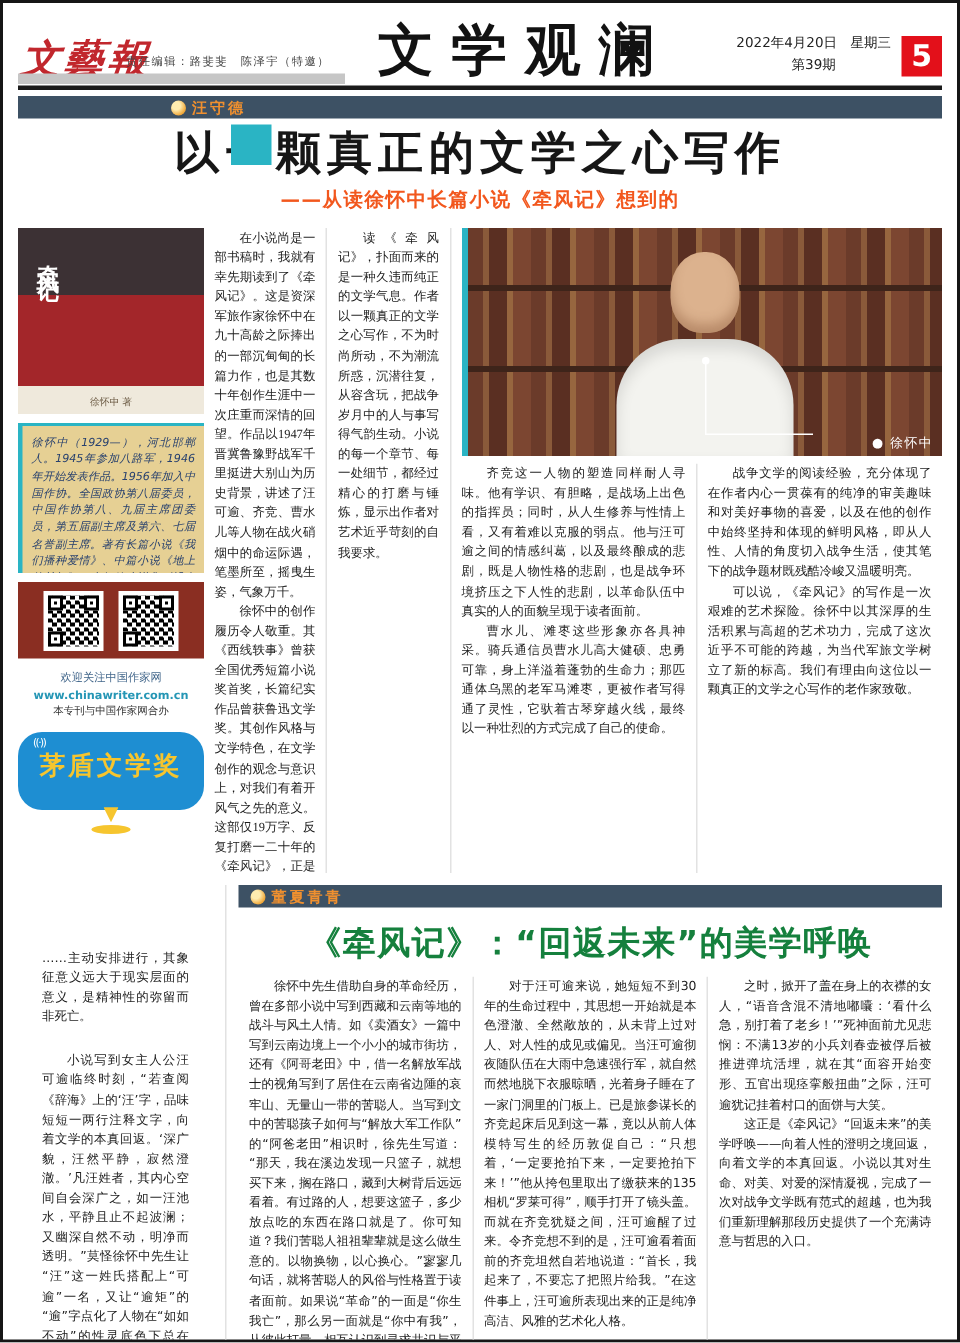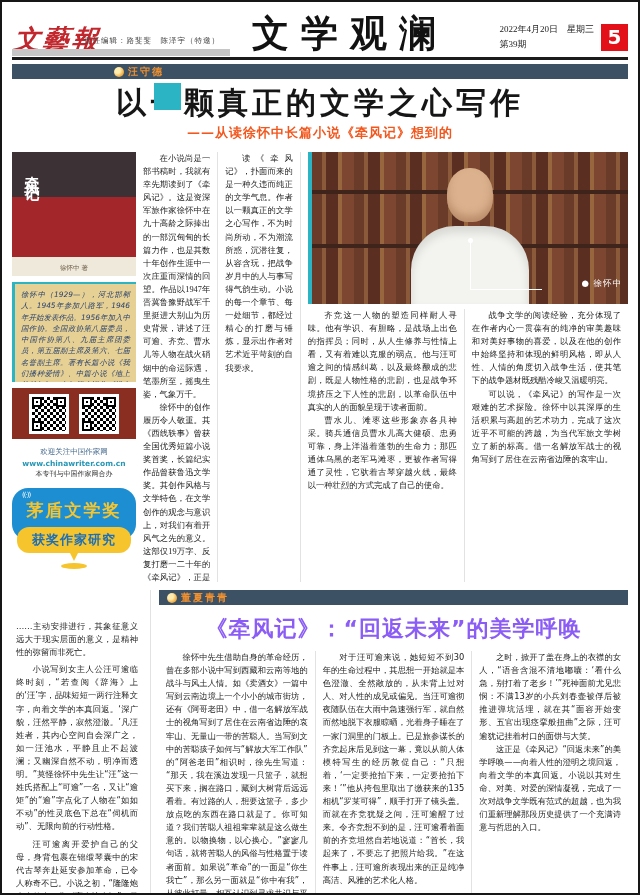--- a/index.html
+++ b/index.html
@@ -9,21 +9,21 @@
 
   
   .masthead{display:flex;align-items:flex-start;height:46px;position:relative;}
   .m-left{width:218px;position:relative;height:46px;flex:none;}
   .logo{position:absolute;left:2px;top:12px;color:#c1272d;font-family:"DejaVu Serif","Liberation Serif",serif;
     font-weight:bold;font-style:italic;font-size:26px;letter-spacing:3px;transform:skewX(-6deg);}
   .editors{position:absolute;left:72px;top:26px;font-size:7.5px;color:#444;letter-spacing:1px;}
   .gray-band{position:absolute;left:0;bottom:0;width:218px;height:7px;background:#c6c6c6;}
   .m-center{flex:1;text-align:center;font-size:37px;font-weight:bold;letter-spacing:12px;line-height:48px;color:#121212;}
   .m-right{width:158px;flex:none;display:flex;align-items:center;gap:7px;justify-content:flex-end;padding-top:12px;}
-  .m-dates{font-size:9px;line-height:1.7;text-align:left;color:#222;font-family:Liberation Serif, serif;}
+  .m-dates{font-size:9px;line-height:1.7;text-align:center;color:#222;}
   .page-num{width:27px;height:27px;background:#e3101a;color:#fff;font-weight:bold;font-size:20px;
     display:flex;align-items:center;justify-content:center;flex:none;}
   .rule{height:3px;background:#1b1b1b;margin-top:1px;}
 
   
   .sec-bar{height:15px;background:#3d5164;display:flex;align-items:center;position:relative;}
   .bar1{margin-top:4px;padding-left:102px;}
   .badge{display:flex;align-items:center;gap:4px;}
   .badge-icon{width:10px;height:10px;border-radius:50%;flex:none;
     background:radial-gradient(circle at 35% 35%,#ffedb0 0 30%,#f0a93c 70%,#c87d1e);}
@@ -80,31 +80,31 @@
   .photo{height:152px;margin:0 0 5px 7px;position:relative;flex:none;border-left:4px solid #2ab4c4;
     background:repeating-linear-gradient(90deg,#6b3b2a 0 10px,#8a5a3a 10px 14px,#5a2f22 14px 26px,#97663f 26px 30px,#7c4631 30px 42px);}
   .shelf-line{position:absolute;left:0;right:0;height:4px;background:#3e241a;}
   .head-shape{position:absolute;left:50%;top:16px;transform:translateX(-50%);width:46px;height:54px;
     background:#dcb28e;border-radius:48% 48% 44% 44%;box-shadow:inset 0 -6px 8px rgba(120,70,40,.35);}
   .body-shape{position:absolute;left:50%;bottom:0;transform:translateX(-50%);width:118px;height:78px;
     background:#f3f3ef;border-radius:44px 44px 0 0;box-shadow:inset 0 6px 10px rgba(0,0,0,.12);}
   .cap-stem{position:absolute;left:50%;bottom:14px;width:1px;height:48px;background:#fff;}
   .cap-stem::before{content:"";position:absolute;left:-2px;top:-4px;width:5px;height:5px;border-radius:50%;background:#fff;}
   .cap-bar{position:absolute;left:50%;bottom:14px;width:72px;height:1px;background:#fff;}
-  .photo-cap{position:absolute;right:6px;bottom:14px;color:#fff;font-size:8.5px;letter-spacing:1px;}
+  .photo-cap{position:absolute;right:6px;bottom:2px;color:#fff;font-size:8.5px;letter-spacing:1px;}
 
   
   .sec2{display:flex;margin-top:8px;height:308px;overflow:hidden;}
   .s2-left{width:130px;flex:none;padding:26px 8px 0 0;font-size:8.3px;line-height:1.58;
     text-align:justify;overflow:hidden;border-right:1px solid #e2e2e2;}
-  .s2-left p{margin:4px;text-indent:2em;}
+  .s2-left p{margin:16px;text-indent:2em;}
   .s2-left p.cont{text-indent:0;}
   .s2-right{flex:1;min-width:0;display:flex;flex-direction:column;padding-left:8px;}
   .bar2{padding-left:8px;flex:none;}
-  .h2line{text-align:center;font-size:22px;font-weight:bold;letter-spacing:1px;margin:9px 0 7px;color:#8b5cf6;flex:none;}
+  .h2line{text-align:center;font-size:22px;font-weight:bold;letter-spacing:1px;margin:9px 0 7px;color:#15803d;flex:none;}
   .cols2{flex:1;display:flex;min-width:0;overflow:hidden;}
 </style>
 </head>
 <body>
 
 <div class="page">
 
   <div class="masthead">
     <div class="m-left">
       <div class="logo">文藝報</div>
@@ -162,23 +162,20 @@
         </div>
         <div class="qr-caps">
           <div class="qr-cap1">欢迎关注中国作家网</div>
           <div class="qr-cap2">www.chinawriter.com.cn</div>
           <div class="qr-cap3">本专刊与中国作家网合办</div>
         </div>
         <div class="mao">
           <div class="mao-blue">
             <span class="mao-radio">((·))</span>
             <div class="mao-line1">茅盾文学奖</div>
-          </div>
-          <div class="mao-yellow">
-            <div class="mao-line2">获奖作家研究</div>
           </div>
           <div class="mao-tail"></div>
           <div class="mao-base"></div>
         </div>
       </div>
 
       <div class="cols">
         <div class="col">
             <p>在小说尚是一部书稿时，我就有幸先期读到了《牵风记》。这是资深军旅作家徐怀中在九十高龄之际捧出的一部沉甸甸的长篇力作，也是其数十年创作生涯中一次庄重而深情的回望。作品以1947年晋冀鲁豫野战军千里挺进大别山为历史背景，讲述了汪可逾、齐竞、曹水儿等人物在战火硝烟中的命运际遇，笔墨所至，摇曳生姿，气象万千。</p>
             <p>徐怀中的创作履历令人敬重。其《西线轶事》曾获全国优秀短篇小说奖首奖，长篇纪实作品曾获鲁迅文学奖。其创作风格与文学特色，在文学创作的观念与意识上，对我们有着开风气之先的意义。这部仅19万字、反复打磨一二十年的《牵风记》，正是一部以1947年中国人民解放战争历史为背景的大书，也即是其晚年奉献给读者的一部杰作。</p>
@@ -198,21 +195,21 @@
           <div class="cap-bar"></div>
           <div class="photo-cap">● 徐怀中</div>
         </div>
         <div class="right-cols">
           <div class="col">
               <p>齐竞这一人物的塑造同样耐人寻味。他有学识、有胆略，是战场上出色的指挥员；同时，从人生修养与性情上看，又有着难以克服的弱点。他与汪可逾之间的情感纠葛，以及最终酿成的悲剧，既是人物性格的悲剧，也是战争环境挤压之下人性的悲剧，以革命队伍中真实的人的面貌呈现于读者面前。</p>
               <p>曹水儿、滩枣这些形象亦各具神采。骑兵通信员曹水儿高大健硕、忠勇可靠，身上洋溢着蓬勃的生命力；那匹通体乌黑的老军马滩枣，更被作者写得通了灵性，它驮着古琴穿越火线，最终以一种壮烈的方式完成了自己的使命。</p>
             </div>
           <div class="col">
               <p>战争文学的阅读经验，充分体现了在作者内心一贯葆有的纯净的审美趣味和对美好事物的喜爱，以及在他的创作中始终坚持和体现的鲜明风格，即从人性、人情的角度切入战争生活，使其笔下的战争题材既残酷冷峻又温暖明亮。</p>
-              <p>可以说，《牵风记》的写作是一次艰难的艺术探险。徐怀中以其深厚的生活积累与高超的艺术功力，完成了这次近乎不可能的跨越，为当代军旅文学树立了新的标高。借一名解放军战士的视角写到了居住在云南省边陲的哀牢山。</p>
+              <p>可以说，《牵风记》的写作是一次艰难的艺术探险。徐怀中以其深厚的生活积累与高超的艺术功力，完成了这次近乎不可能的跨越，为当代军旅文学树立了新的标高。我们有理由向这位以一颗真正的文学之心写作的老作家致敬。</p>
             </div>
         </div>
       </div>
     </div>
   </div>
 
   <div class="sec2">
     <div class="s2-left">
         <p class="cont">……主动安排进行，其象征意义远大于现实层面的意义，是精神性的弥留而非死亡。</p>
         <p>小说写到女主人公汪可逾临终时刻，“若查阅《辞海》上的‘汪’字，品味短短一两行注释文字，向着文学的本真回返。‘深广貌，汪然平静，寂然澄澈。’凡汪姓者，其内心空间自会深广之，如一汪池水，平静且止不起波澜；又幽深自然不动，明净而透明。”莫怪徐怀中先生让“汪”这一姓氏搭配上“可逾”一名，又让“逾矩”的“逾”字点化了人物在“如如不动”的性灵底色下总在“伺机而动”、无限向前的行动性格。</p>

